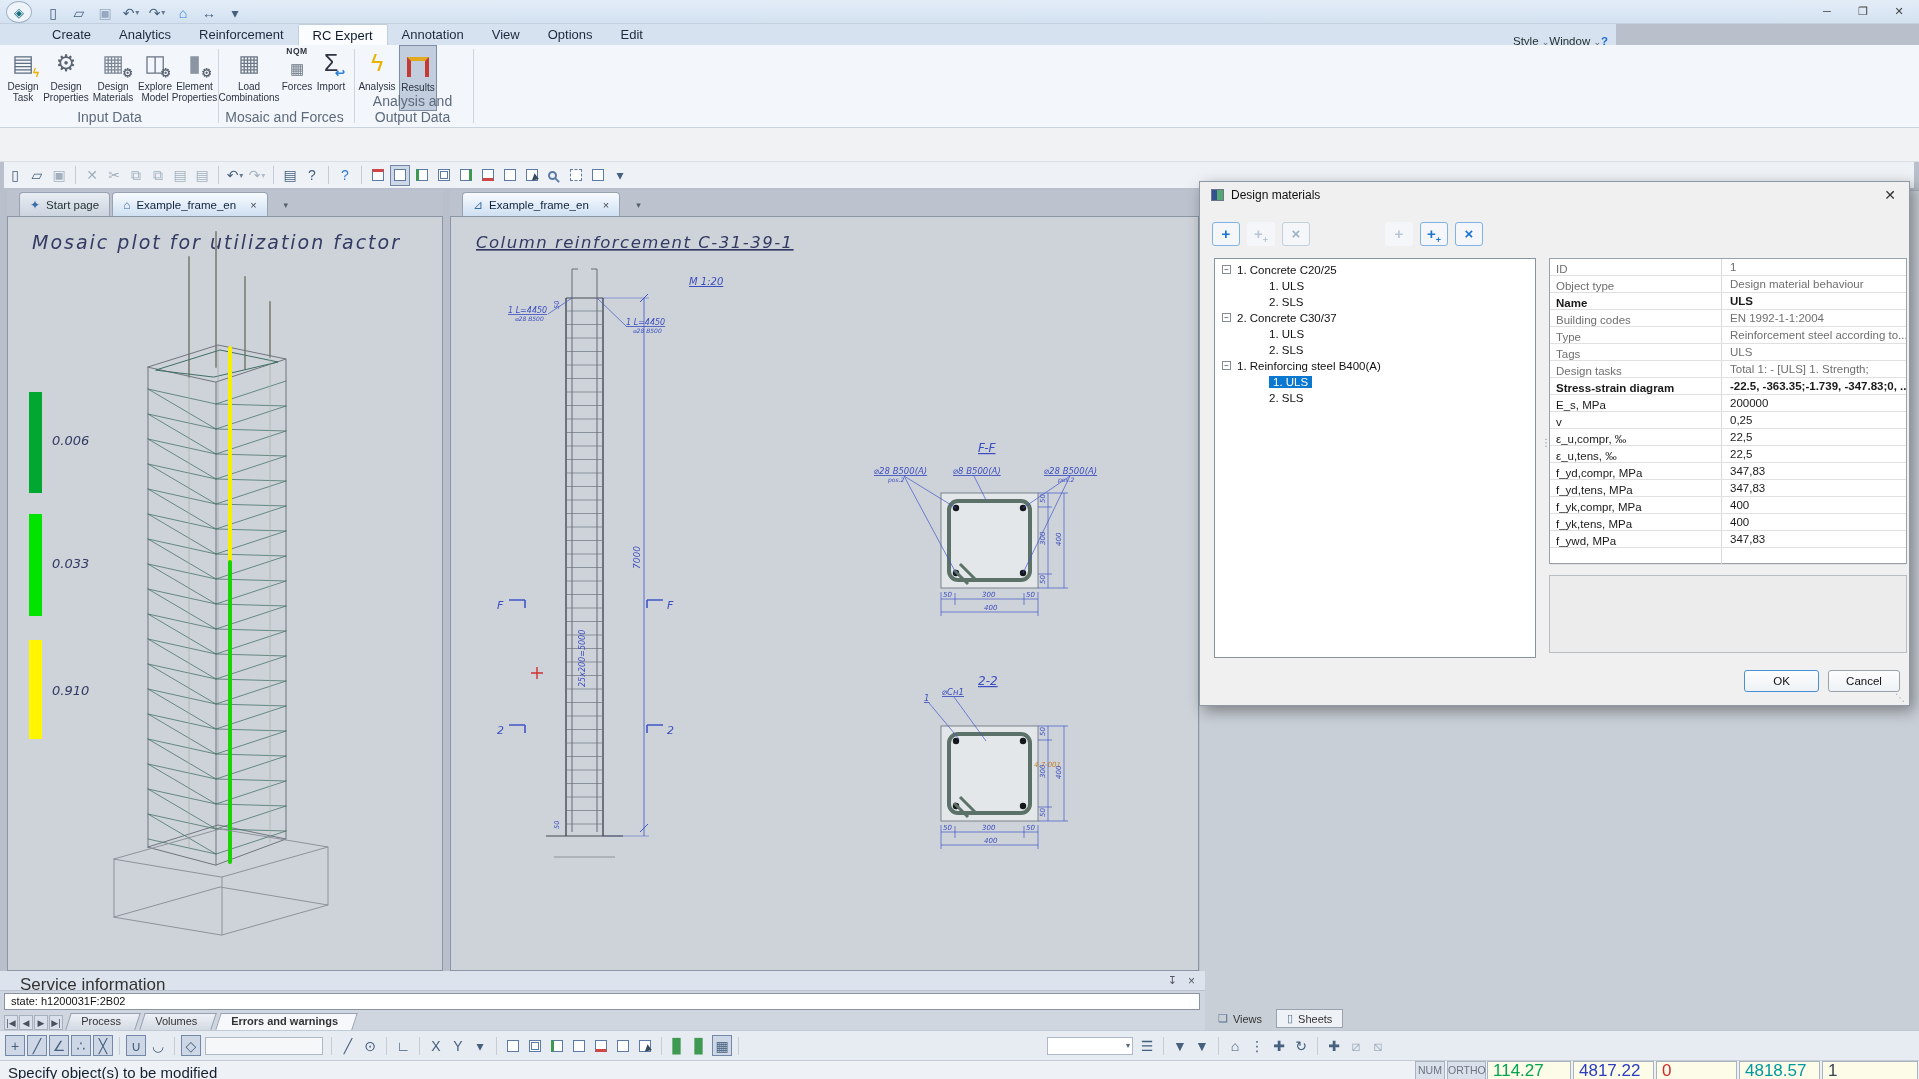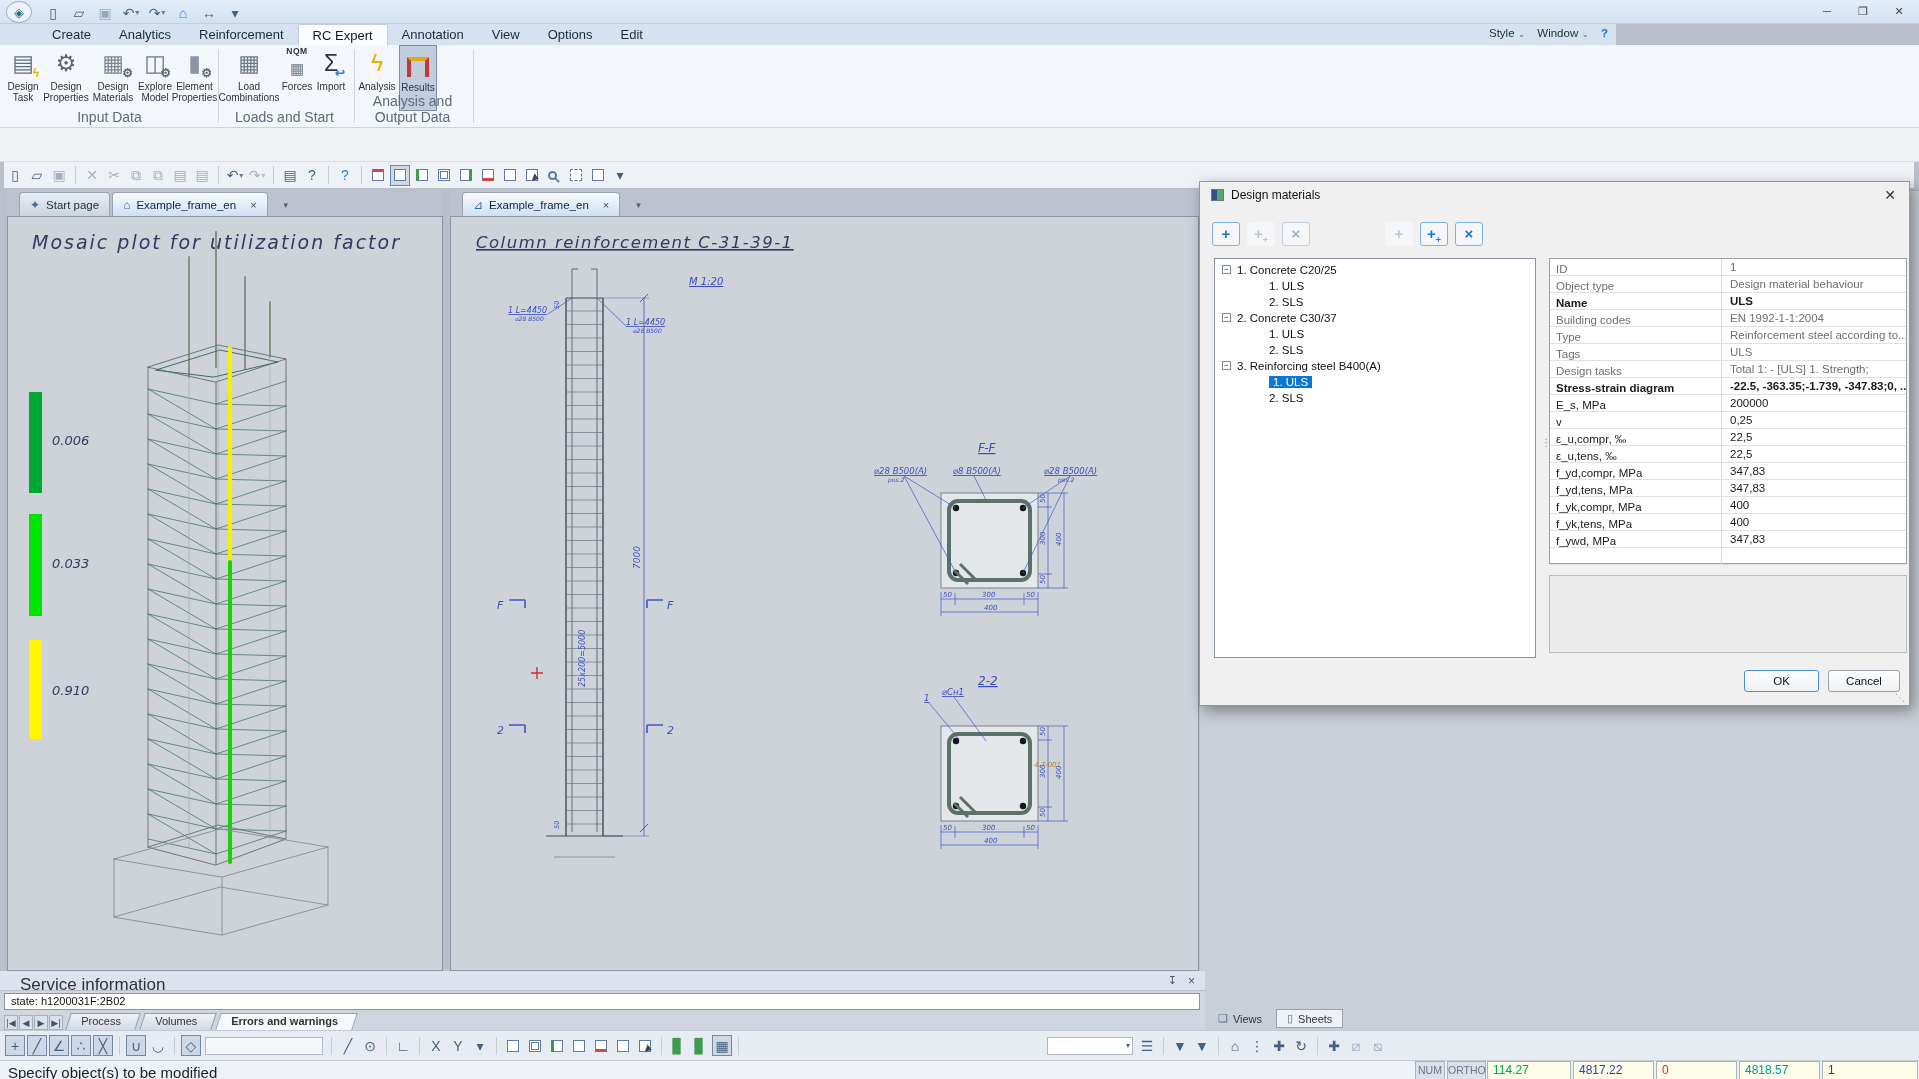--- a/index.html
+++ b/index.html
@@ -12,21 +12,21 @@
 #qa{position:absolute;left:42px;top:2px;display:flex;align-items:center;gap:4px}
 #wintitle{position:absolute;left:0;top:4px;width:100%;text-align:center;font-size:12px;color:#1c2430}
 #winbtns{position:absolute;right:2px;top:0;display:flex}
 .wbtn{width:36px;height:22px;text-align:center;line-height:22px;color:#444;font-size:11px}
 
 
 #tabrow{position:absolute;left:0;top:24px;width:1616px;height:21px;background:#d6e2f0}
 #rtabs{position:absolute;left:38px;top:0;display:flex;height:21px}
 .rtab{padding:3px 14px 0 14px;font-size:13px;color:#1d2a3d}
 .rtab.on{background:#fafcfe;border:1px solid #c2cedc;border-bottom:none;border-radius:2px 2px 0 0;color:#0f1a2a}
-#menuright{position:absolute;right:8px;top:3px;display:flex;gap:12px;font-size:11.5px;color:#233}
+#menuright{position:absolute;right:8px;top:11px;display:flex;gap:0;font-size:11.5px;color:#233}
 .mr .dd{color:#667;font-size:9px}
 #helpq{color:#1d6fd1;font-weight:bold}
 
 
 #ribbon{position:absolute;left:0;top:45px;width:1919px;height:83px;background:#f3f6fa;border-bottom:1px solid #c9d2dd}
 .rgroup{position:absolute;top:0;height:82px}
 .rbtns{display:flex;height:66px;align-items:stretch}
 .rbtn{display:flex;flex-direction:column;align-items:center;padding-top:2px}
 .rbtn.on{background:#c2cddd;border:1px solid #7e8da6}
 .ric{position:relative;height:32px;width:100%;display:flex;align-items:center;justify-content:center}
@@ -93,21 +93,21 @@
 .stab{display:inline-block;padding:1px 16px 1px 12px;border:1px solid #97a1b0;border-bottom:none;background:linear-gradient(#eef1f6,#d3dae4);transform:skewX(-18deg);margin-left:4px;height:17px}
 .stab>span{display:inline-block;transform:skewX(18deg);font-size:11px;color:#333}
 .stab.on{background:#f6f8fb}
 .stab.on>span{font-weight:bold}
 
 
 #btoolbar{position:absolute;left:0;top:1030px;width:1919px;height:30px;background:#e7ebf2;border-top:1px solid #c2cad6;display:flex;align-items:center;padding-left:4px}
 #statusbar{position:absolute;left:0;top:1060px;width:1919px;height:19px;background:#eef1f5;border-top:1px solid #c5ccd6}
 #statusmsg{position:absolute;left:8px;top:3px;font-size:15px;color:#15202e}
 .scell{position:absolute;top:0;height:19px;border:1px solid #a9b3c0;background:#dbe1ea;color:#6a7482;font-size:10.5px;text-align:center;line-height:17px}
-.sfield{position:absolute;top:0;height:19px;border:1px solid #a9b3c0;background:#fcfce9;font-size:12px;line-height:17px;padding-left:5px}
+.sfield{position:absolute;top:0;height:19px;border:1px solid #a9b3c0;background:#fcfce9;font-size:17px;line-height:17px;padding-left:5px}
 
 
 #dialog{position:absolute;left:1199px;top:181px;width:711px;height:525px;background:#f0f0f0;border:1px solid #8e98a6;box-shadow:4px 5px 14px rgba(0,0,0,.38);z-index:50}
 #dlgtitle{position:absolute;left:0;top:0;width:100%;height:26px}
 #dlgico{position:absolute;left:11px;top:7px;width:13px;height:12px;border:1px solid #6b7789;background:linear-gradient(90deg,#31518f 50%,#56a574 50%)}
 #dlgtitle .t{position:absolute;left:31px;top:6px;font-size:12px;color:#111}
 #dlgx{position:absolute;right:13px;top:5px;font-size:14px;color:#333}
 .dbtn{position:absolute;top:40px;width:28px;height:24px;border-radius:3px;background:#f4f6f9;text-align:center;line-height:22px;font-size:15px;font-weight:bold}
 .dbtn.p{border:1px solid #7fb2e5;color:#1873d3}
 .dbtn.d{border:1px solid transparent;color:#b9c6d6}
@@ -252,21 +252,21 @@
             <div class="rlab">Forces</div>
           </div>
           <div class="rbtn" style="width: 34px;">
             <span class="ric">
               <span class="m" style="color: rgb(46, 53, 64);">Σ</span>
               <span class="ov" style="color: rgb(46, 127, 214);">↩</span>
             </span>
             <div class="rlab">Import</div>
           </div>
         </div>
-        <div class="rglab">Loads and Start</div>
+        <div class="rglab">Mosaic and Forces</div>
       </div>
       <div class="rsep" style="left: 354px;"></div>
       <div class="rgroup" style="left: 355px; width: 115px;">
         <div class="rbtns">
           <div class="rbtn" style="width: 44px;">
             <span class="ric">
               <span class="m" style="color: rgb(233, 180, 0);">ϟ</span>
             </span>
             <div class="rlab">Analysis</div>
           </div>
@@ -845,21 +845,21 @@
       <span id="dlgx">✕</span>
     </div>
     <div id="dtools"></div>
     <div id="tree">
         <div class="trow" style="padding-left: 22px;"><span class="exp">−</span><span class="tlab">1. Concrete C20/25</span></div>
         <div class="trow" style="padding-left: 54px;"><span class="tlab">1. ULS</span></div>
         <div class="trow" style="padding-left: 54px;"><span class="tlab">2. SLS</span></div>
         <div class="trow" style="padding-left: 22px;"><span class="exp">−</span><span class="tlab">2. Concrete C30/37</span></div>
         <div class="trow" style="padding-left: 54px;"><span class="tlab">1. ULS</span></div>
         <div class="trow" style="padding-left: 54px;"><span class="tlab">2. SLS</span></div>
-        <div class="trow" style="padding-left: 22px;"><span class="exp">−</span><span class="tlab">3. Reinforcing steel B400(A)</span></div>
+        <div class="trow" style="padding-left: 22px;"><span class="exp">−</span><span class="tlab">1. Reinforcing steel B400(A)</span></div>
         <div class="trow" style="padding-left: 54px;"><span class="tlab s">1. ULS</span></div>
         <div class="trow" style="padding-left: 54px;"><span class="tlab">2. SLS</span></div>
       </div>
     <div id="splitdots">⋮</div>
     <div id="props">
         <div class="prow">
           <div class="pk mut">ID</div>
           <div class="pv mut">1</div>
         </div>
         <div class="prow">

